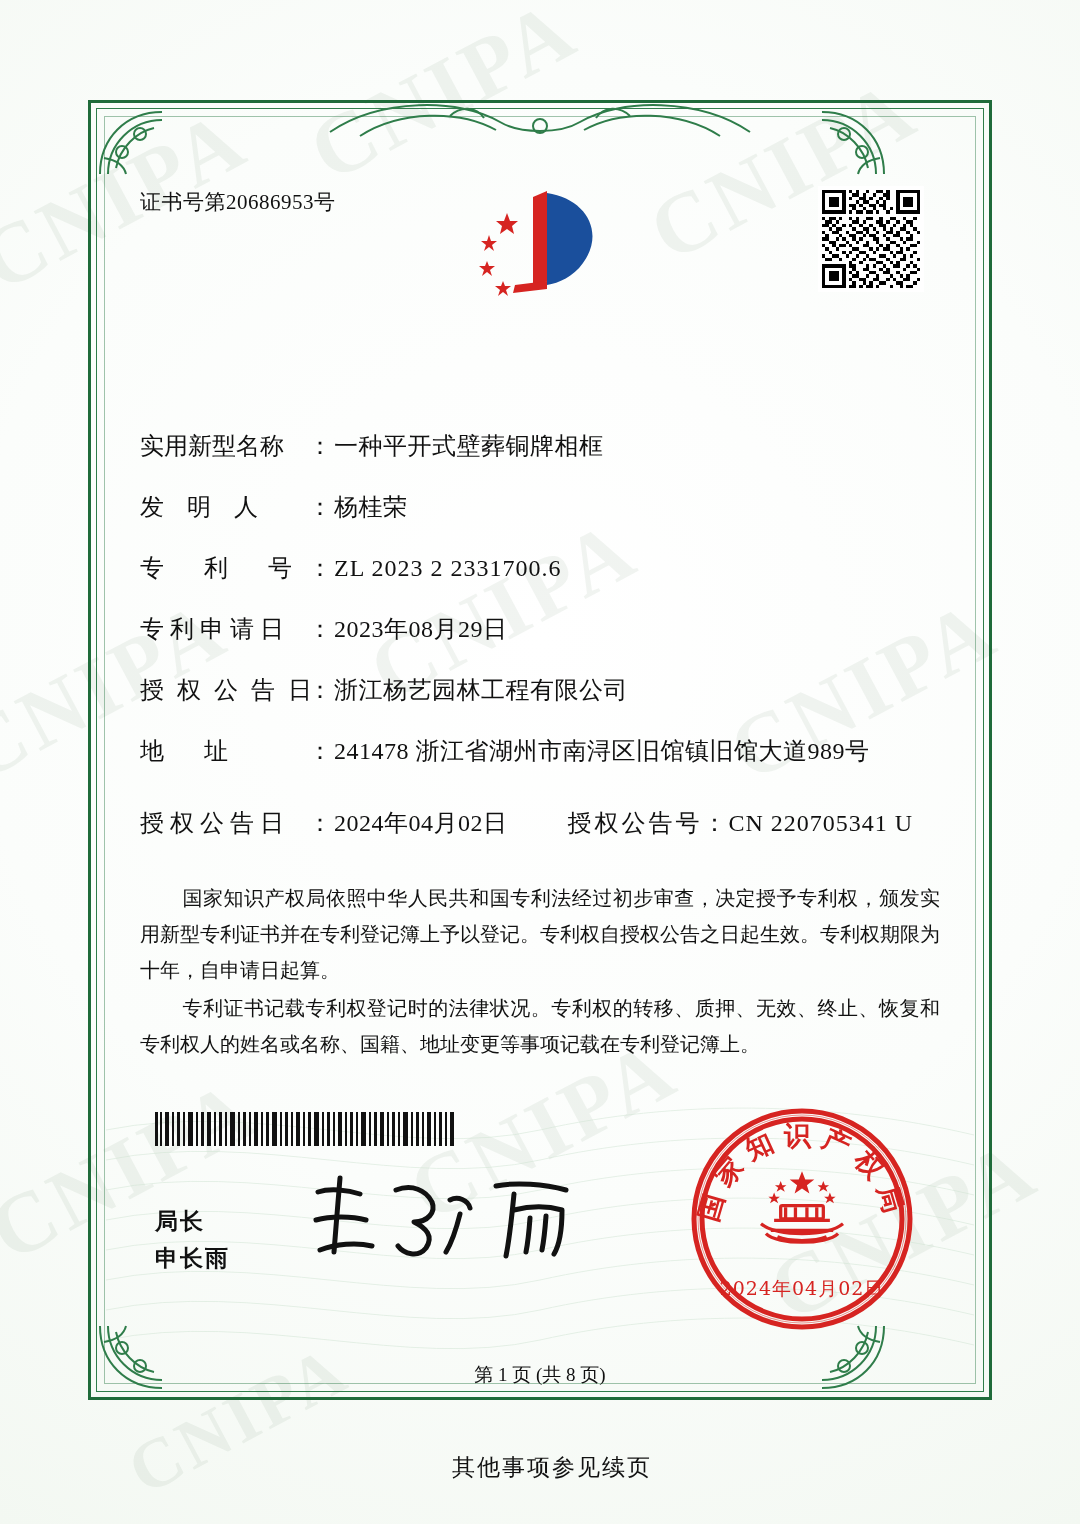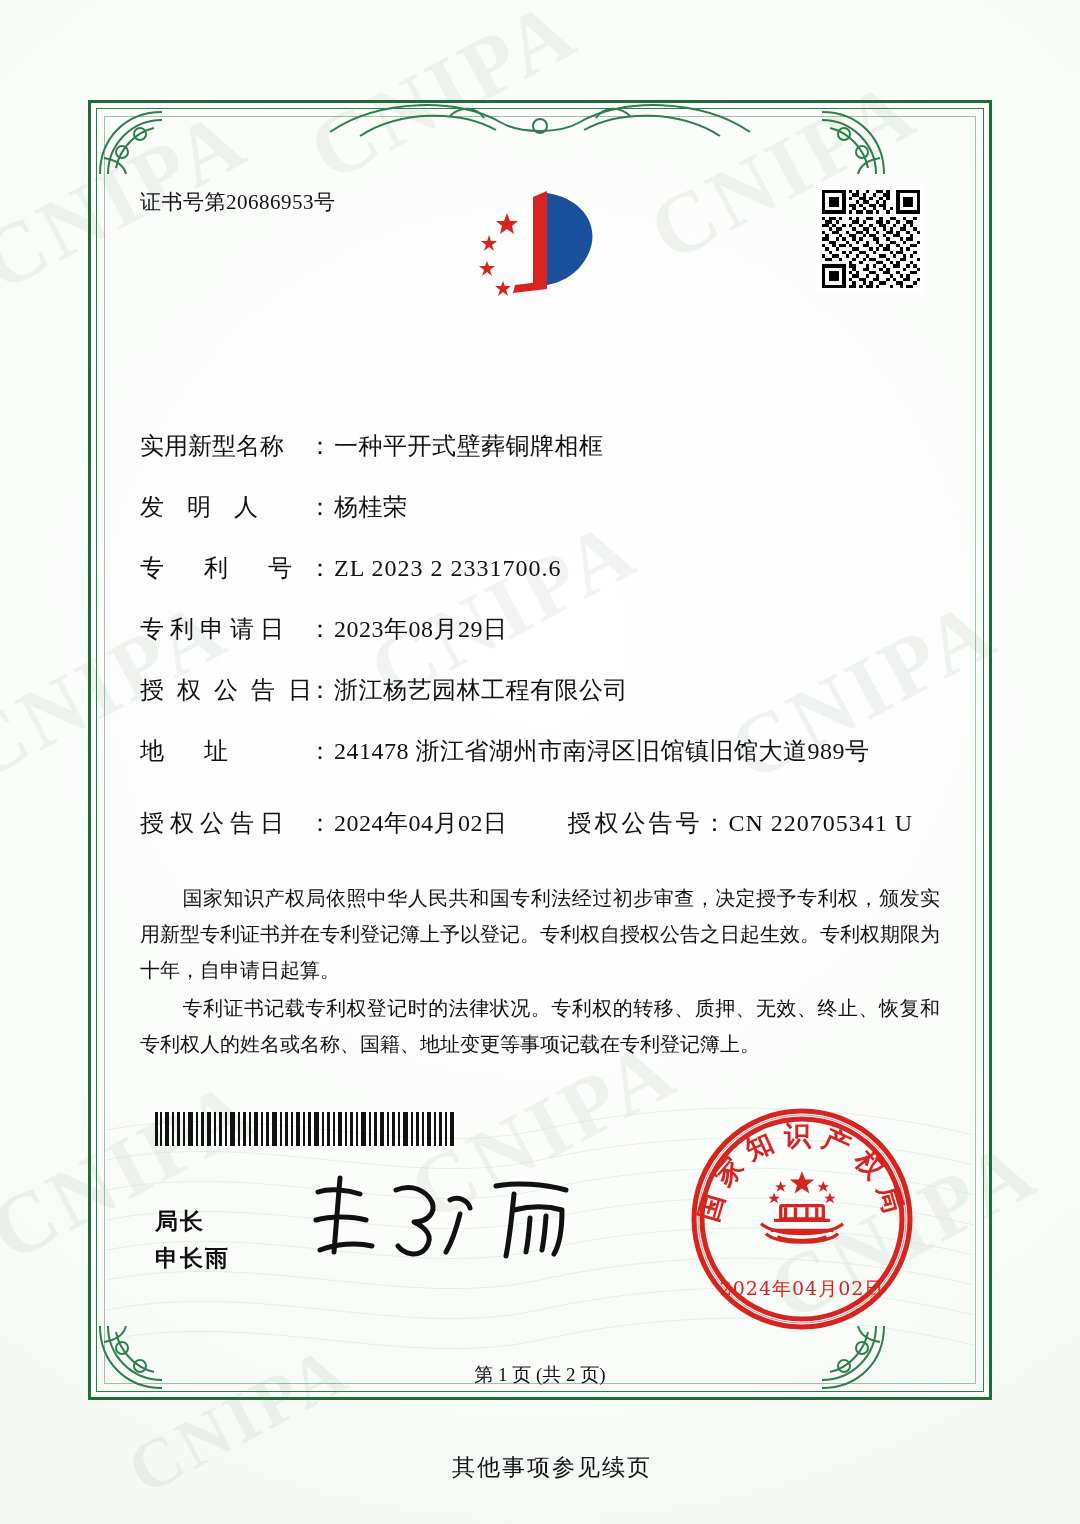--- a/index.html
+++ b/index.html
@@ -728,17 +728,17 @@
       <text font-family="'DejaVu Serif','Liberation Serif',serif" font-size="27" font-weight="700" fill="#d62421" letter-spacing="9">
         <textPath href="#arcTop" startOffset="50%" text-anchor="middle">国家知识产权局</textPath>
       </text>
 
       <text x="114" y="190" text-anchor="middle" font-family="'DejaVu Serif','Liberation Serif',serif" font-size="19" fill="#d62421" letter-spacing="1">2024年04月02日</text>
 
       <circle cx="114" cy="114" r="104" fill="none" stroke="#d62421" stroke-width="1" opacity=".5"></circle>
     </svg>
   </div>
 
-  <div class="page-no">第 1 页 (共 2 页)</div>
+  <div class="page-no">第 1 页 (共 8 页)</div>
 
   <div class="footer-note">其他事项参见续页</div>
 
 </div>
 
 </body></html>

